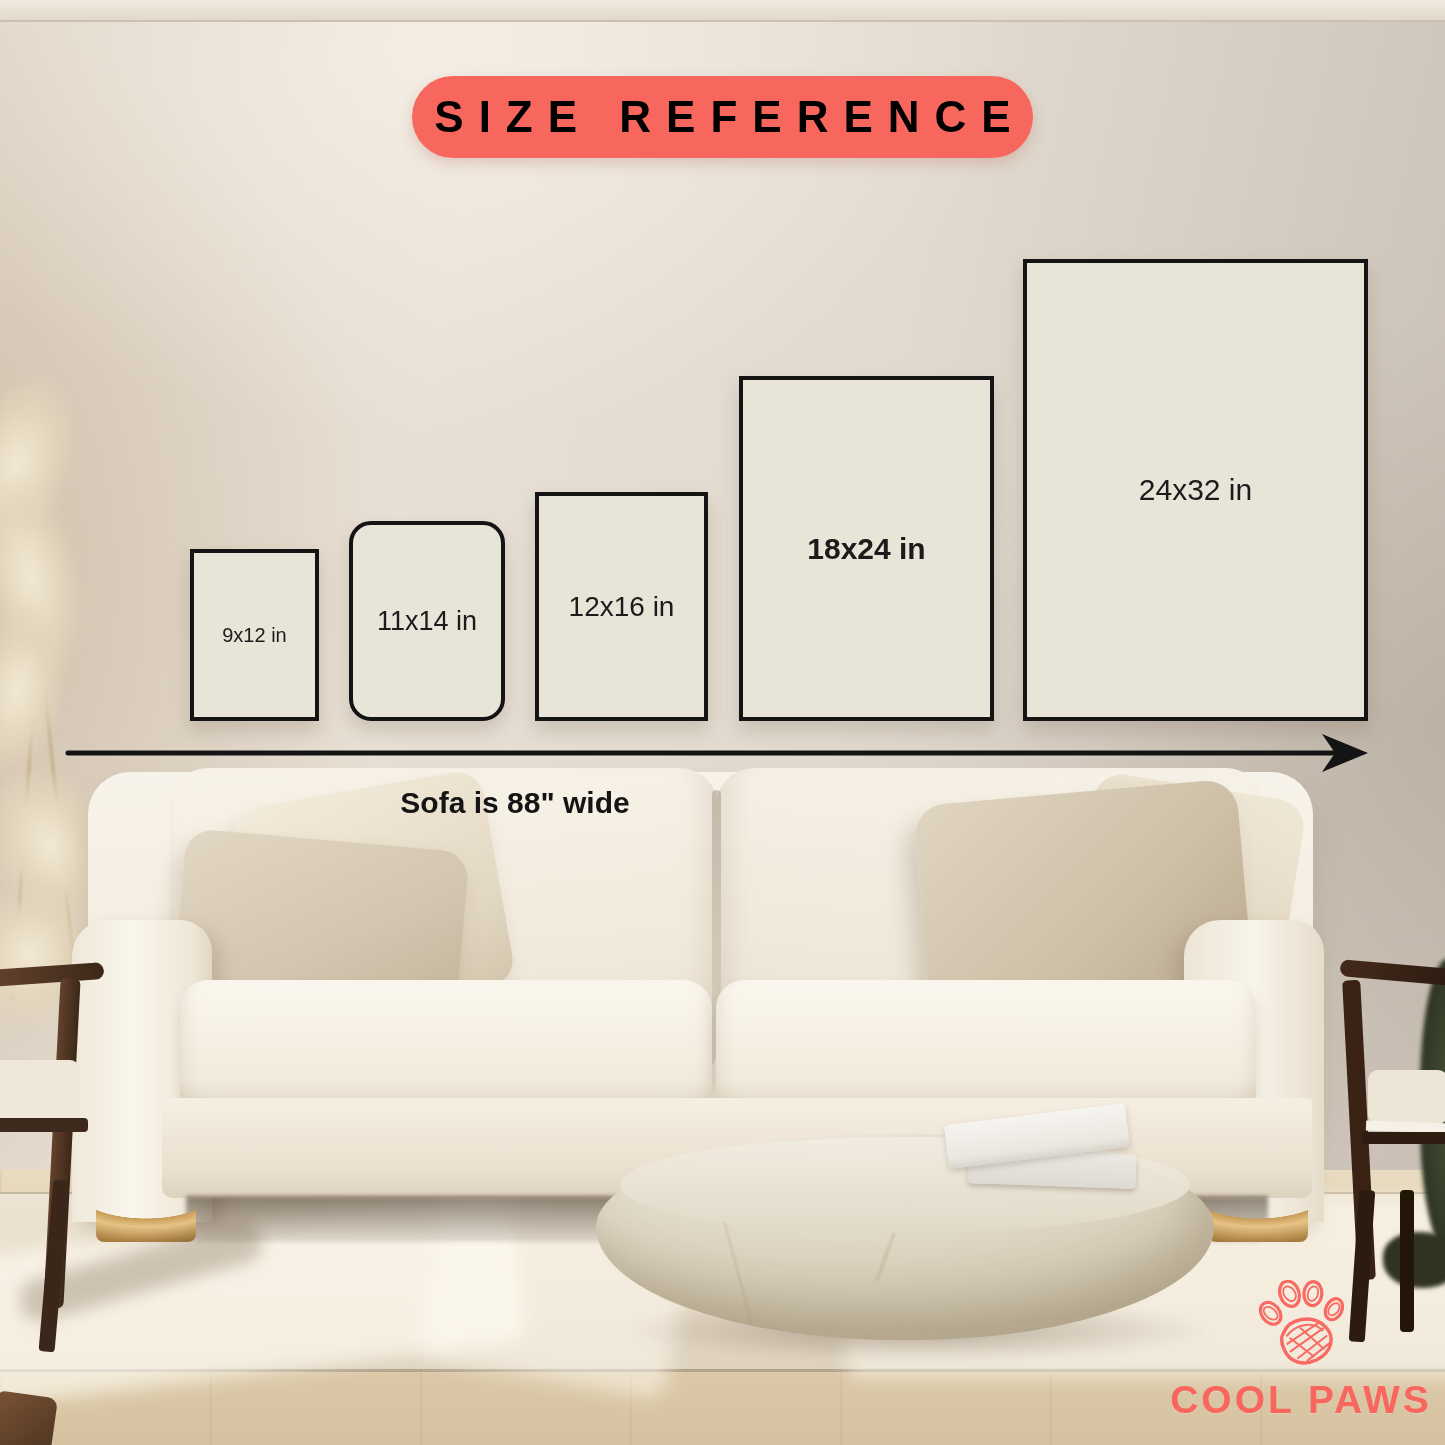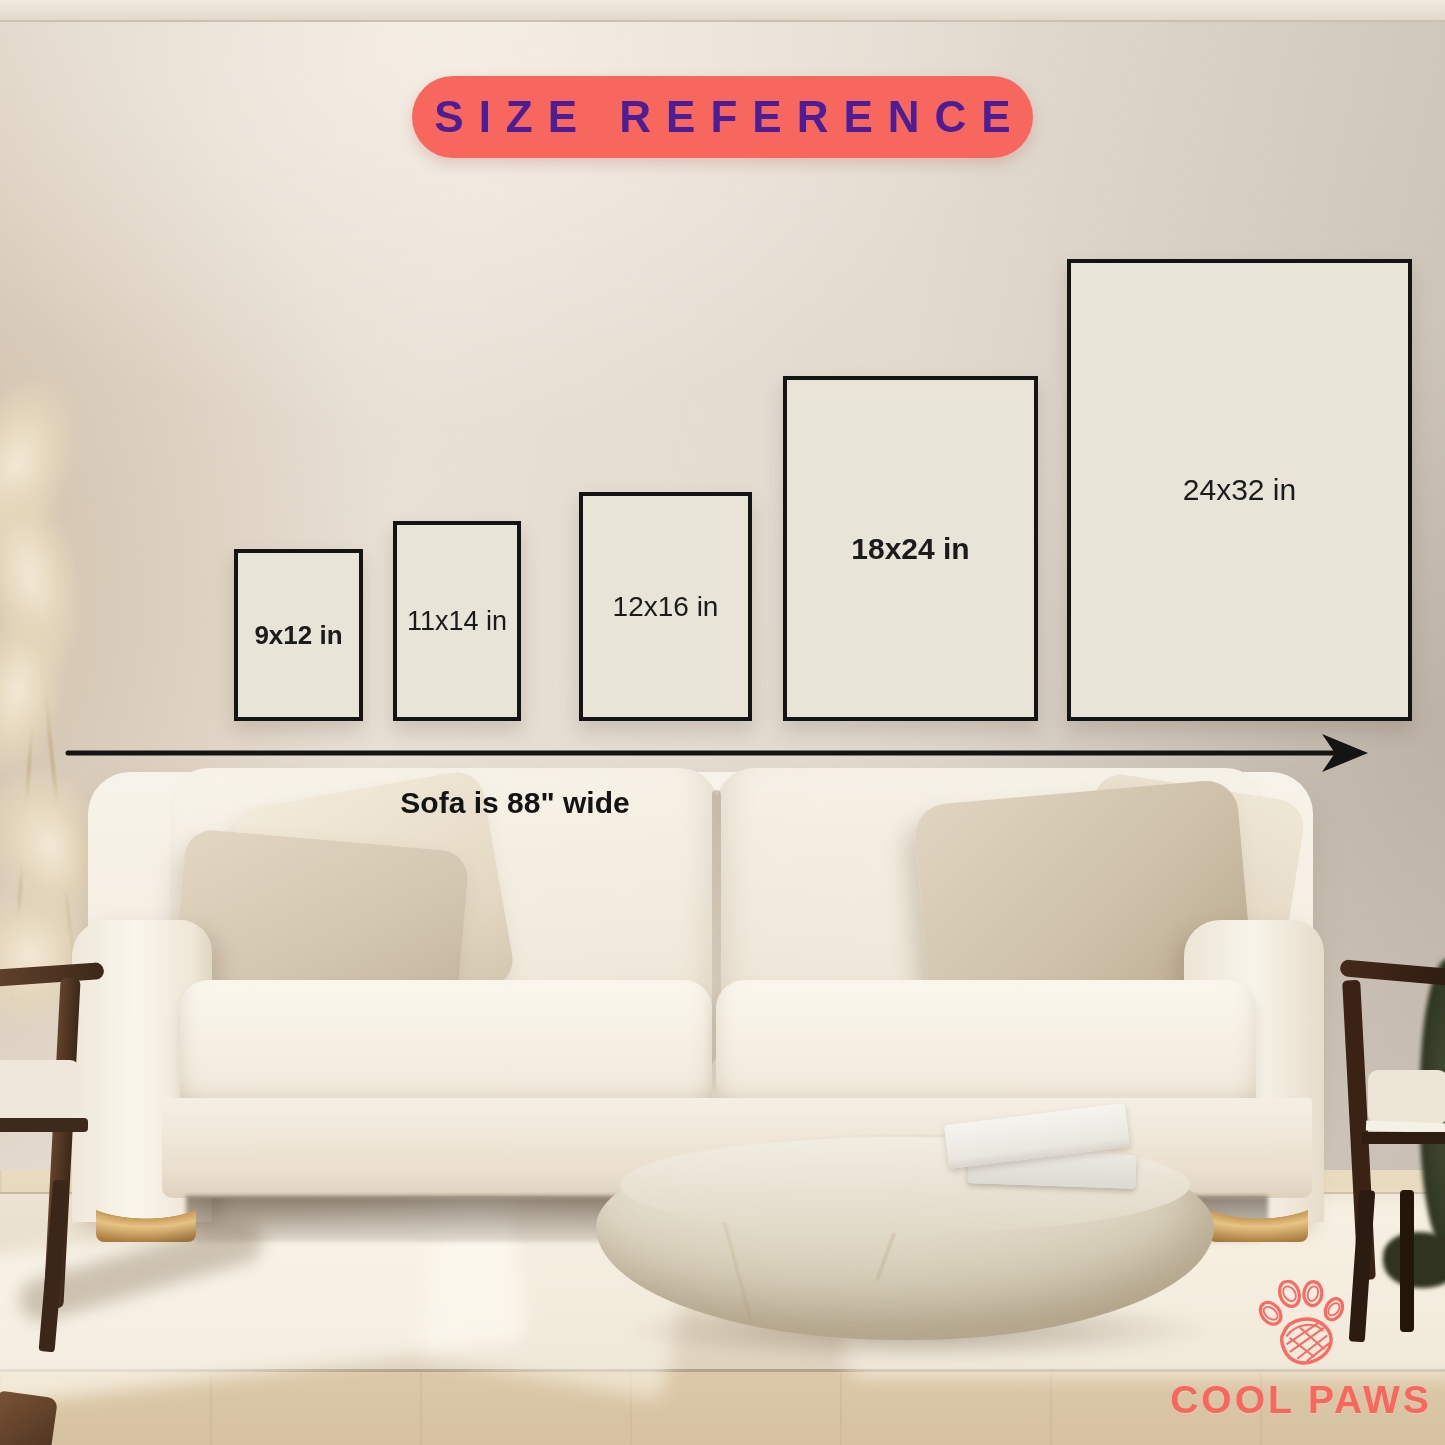--- a/index.html
+++ b/index.html
@@ -134,32 +134,31 @@
     background:linear-gradient(180deg,#ECE9E3 0%,#DDDAD2 100%); box-shadow:0 3px 5px rgba(60,45,30,.25);}
   .book.top{left:946px; top:1114px; width:182px; height:44px; transform:rotate(-7deg);
     background:linear-gradient(180deg,#F6F4F0 0%,#EAE7E0 78%,#D9D5CC 100%); box-shadow:0 3px 6px rgba(60,45,30,.2);}
 
   
   .badge{
     left:412px; top:76px; width:621px; height:82px; border-radius:41px;
     background:#F8675E; display:flex; align-items:center; justify-content:center;
     box-shadow:0 6px 14px rgba(180,90,80,.25); z-index:40;
   }
-  .badge span{position:static; color:#4c1d95; font-size:44px; font-weight:bold;
+  .badge span{position:static; color:#000000; font-size:44px; font-weight:bold;
     letter-spacing:15px; padding-left:15px; white-space:nowrap;}
   .frame{
     background:#E8E4D8; border:4px solid #141414;
     display:flex; align-items:center; justify-content:center; z-index:30;
     box-shadow:0 10px 18px rgba(110,92,72,.22);
-    margin-left:44px;
   }
   .frame span{position:static; color:#1B1B1B; white-space:nowrap;}
   .f1{left:76px;  top:606px; width:88px;  height:115px;} .f1 span{font-size:23px;}
-  .f2{left:190px; top:549px; width:129px; height:172px;} .f2 span{font-size:26px;font-weight:bold;}
-  .f3{left:349px; top:521px; width:128px; height:200px;} .f3 span{font-size:27px;}
+  .f2{left:190px; top:549px; width:129px; height:172px;} .f2 span{font-size:20px;}
+  .f3{left:349px; top:521px; width:156px; height:200px;border-radius:22px;} .f3 span{font-size:27px;}
   .f4{left:535px; top:492px; width:173px; height:229px;} .f4 span{font-size:28px;}
   .f5{left:739px; top:376px; width:255px; height:345px;} .f5 span{font-size:30px;font-weight:bold;}
   .f6{left:1023px;top:259px; width:345px; height:462px;} .f6 span{font-size:30px;}
   .arrow-svg{left:0; top:731px; width:1445px; height:46px; z-index:35;}
   .sofa-note{left:300px; top:786px; width:430px; text-align:center; z-index:36;
     font-size:30px; font-weight:bold; color:#141414; white-space:nowrap;}
 
   
   .brand{left:1166px; top:1278px; width:270px; height:160px; z-index:45; text-align:center;}
   .paw{position:absolute; left:86px; top:0; width:100px; height:92px; transform:rotate(-10deg);}

